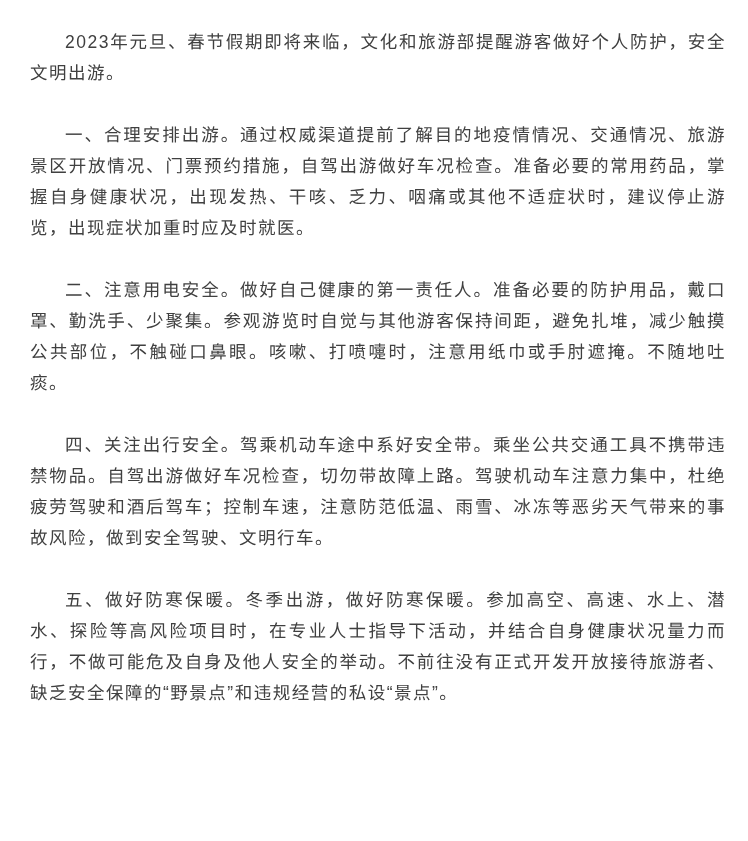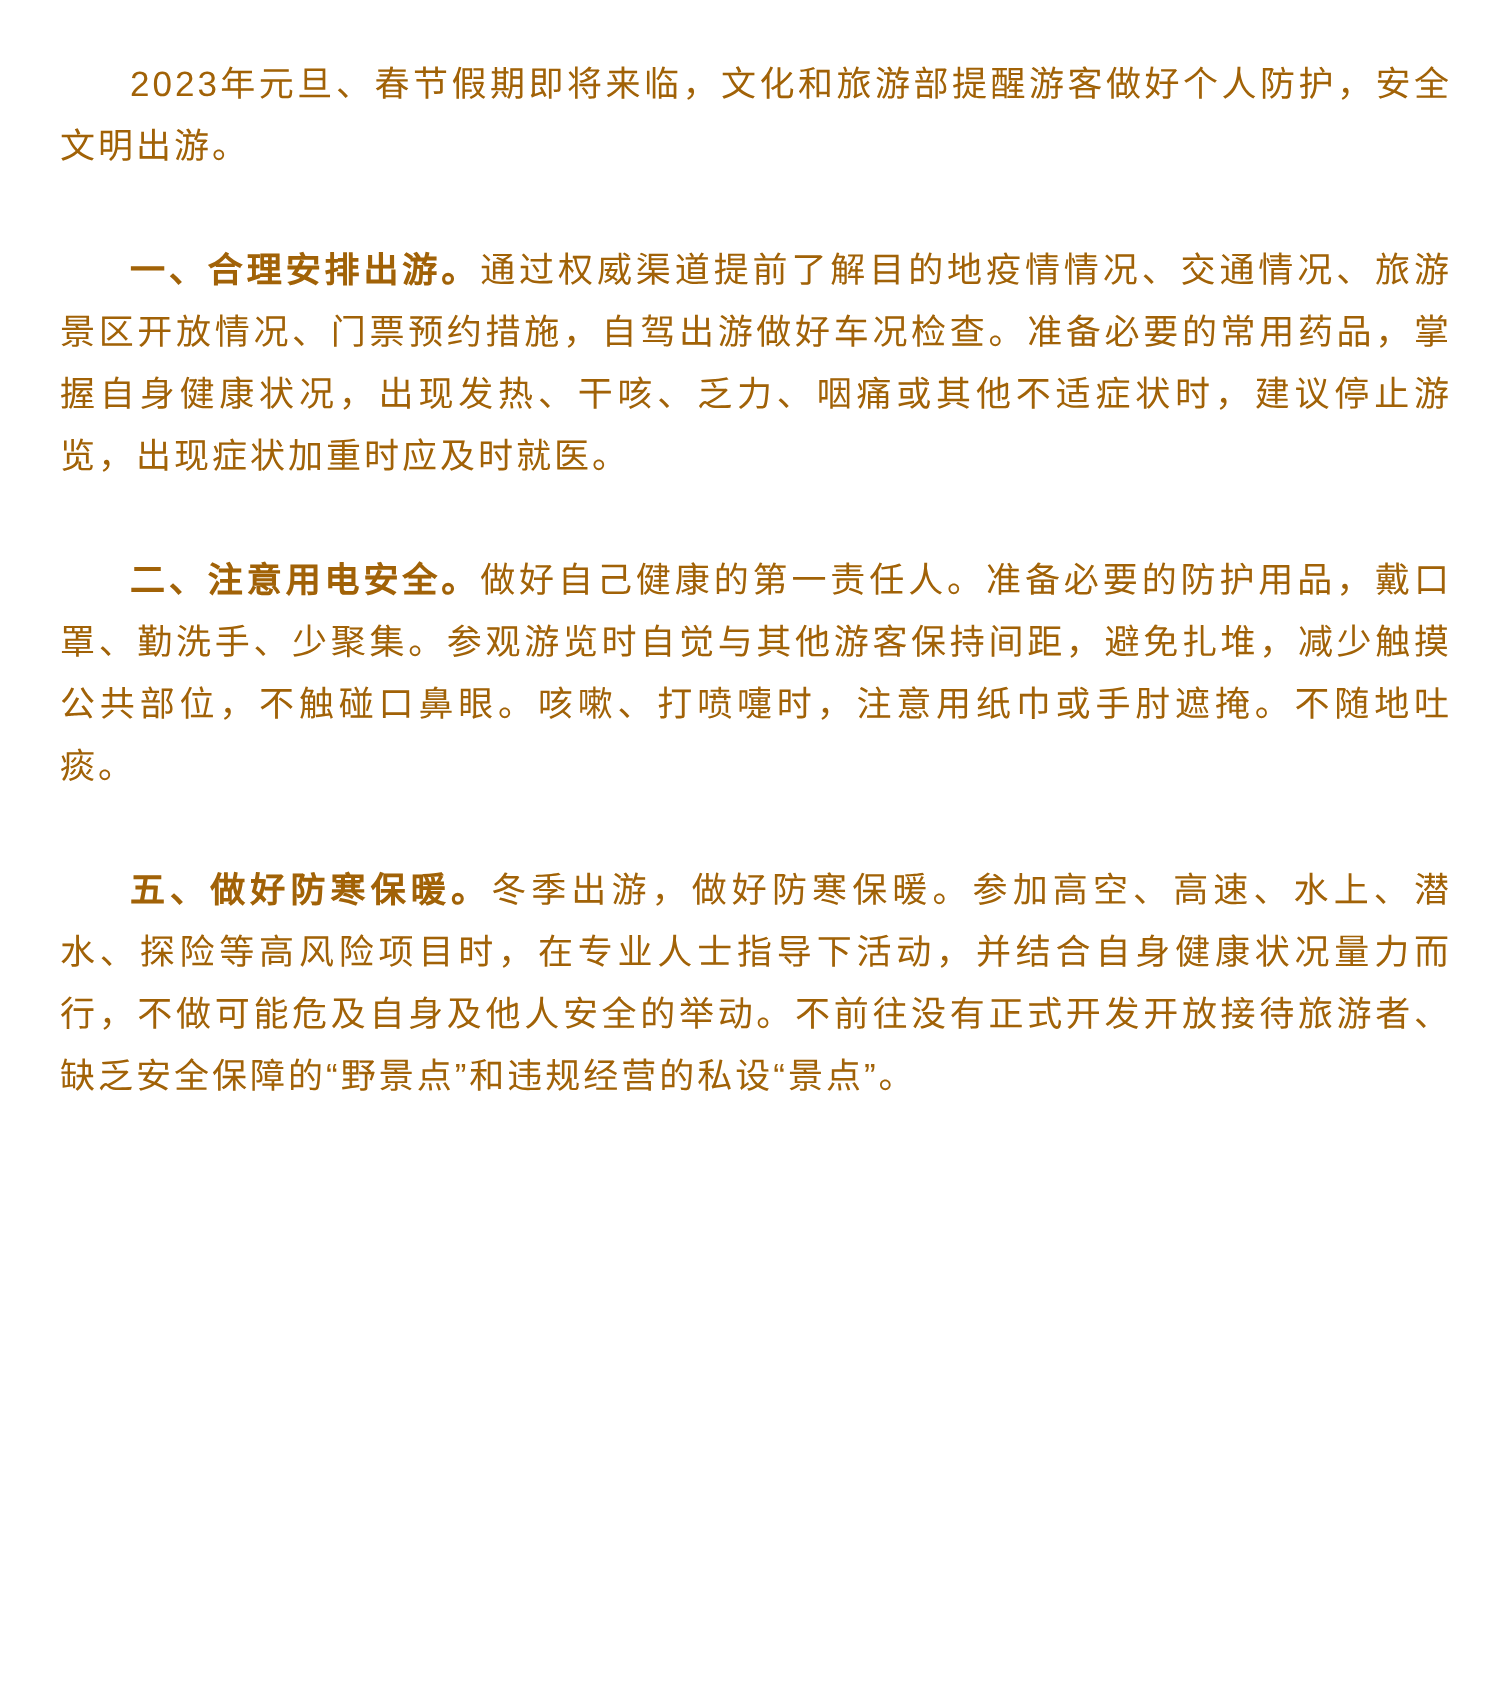--- a/index.html
+++ b/index.html
@@ -12,47 +12,48 @@
     background: #ffffff;
     overflow: hidden;
   }
   .page {
     box-sizing: border-box;
     width: 748px;
     height: 841px;
     padding: 27px 22px 0 30px;
     font-family: "Liberation Sans", "DejaVu Sans", sans-serif;
     font-size: 17.5px;
-    color: #a16207;
+    color: #404040;
     background: #ffffff;
   }
   .para {
     margin: 0 0 31px 0;
     line-height: 31px;
     letter-spacing: 1.5px;
     text-align: justify;
     text-indent: 2em;
     word-break: break-all;
   }
   .para:last-child {
     margin-bottom: 0;
   }
   .head {
-    font-weight: 700;
+    font-weight: 400;
     margin-top: 48px;
   }
 </style>
 </head>
 <body>
 
 <div class="page">
 
   <p class="para"><span>2023年元旦、春节假期即将来临，文化和旅游部提醒游客做好个人防护，安全文明出游。</span></p>
 
   <p class="para"><b class="head">一、合理安排出游。</b><span>通过权威渠道提前了解目的地疫情情况、交通情况、旅游景区开放情况、门票预约措施，自驾出游做好车况检查。准备必要的常用药品，掌握自身健康状况，出现发热、干咳、乏力、咽痛或其他不适症状时，建议停止游览，出现症状加重时应及时就医。</span></p>
 
   <p class="para"><b class="head">二、注意用电安全。</b><span>做好自己健康的第一责任人。准备必要的防护用品，戴口罩、勤洗手、少聚集。参观游览时自觉与其他游客保持间距，避免扎堆，减少触摸公共部位，不触碰口鼻眼。咳嗽、打喷嚏时，注意用纸巾或手肘遮掩。不随地吐痰。</span></p>
 
 
+  <p class="para"><b class="head">四、关注出行安全。</b><span>驾乘机动车途中系好安全带。乘坐公共交通工具不携带违禁物品。自驾出游做好车况检查，切勿带故障上路。驾驶机动车注意力集中，杜绝疲劳驾驶和酒后驾车；控制车速，注意防范低温、雨雪、冰冻等恶劣天气带来的事故风险，做到安全驾驶、文明行车。</span></p>
 
   <p class="para"><b class="head">五、做好防寒保暖。</b><span>冬季出游，做好防寒保暖。参加高空、高速、水上、潜水、探险等高风险项目时，在专业人士指导下活动，并结合自身健康状况量力而行，不做可能危及自身及他人安全的举动。不前往没有正式开发开放接待旅游者、缺乏安全保障的“野景点”和违规经营的私设“景点”。</span></p>
 
 </div>
 
 </body></html>

